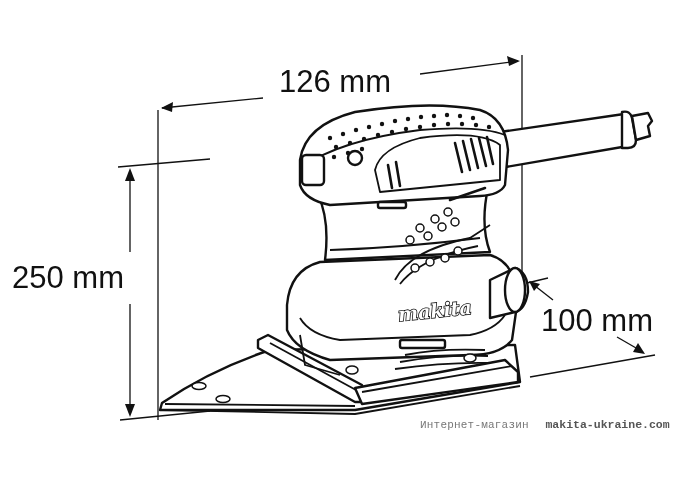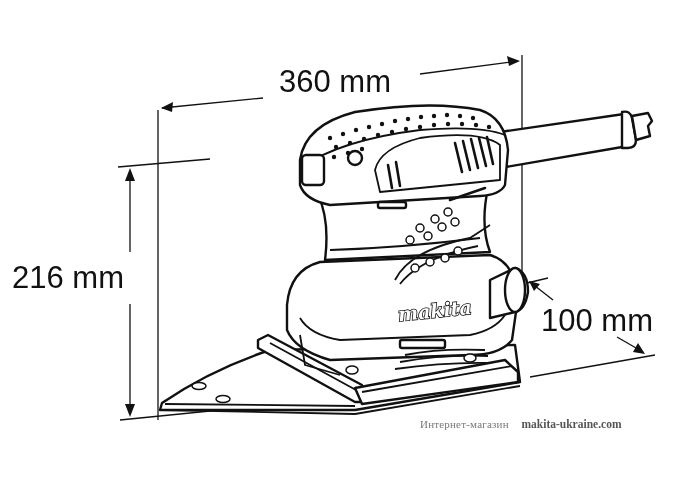--- a/index.html
+++ b/index.html
@@ -5,21 +5,21 @@
   html, body { margin: 0; padding: 0; background: #ffffff; }
   body { width: 700px; height: 480px; position: relative; overflow: hidden;
          font-family: "Liberation Sans", sans-serif; }
   #stage { position: absolute; left: 0; top: 0; width: 700px; height: 480px; }
   .dim-label { position: absolute; font-family: "Liberation Sans", sans-serif;
                font-size: 31px; color: #111; white-space: nowrap; line-height: 1; }
   #dim-width { left: 279px; top: 66px; }
   #dim-height { left: 12px; top: 262px; }
   #dim-depth { left: 541px; top: 305px; }
   #footer { position: absolute; left: 420px; top: 418px; font-size: 11px;
-            white-space: nowrap; font-family: Liberation Serif, serif; }
+            white-space: nowrap; font-family: Liberation Mono, monospace; }
   #footer .shop { color: #777; letter-spacing: 0.2px; }
   #footer .site { color: #555; font-weight: bold; margin-left: 10px; font-size: 11.5px; }
   svg { position: absolute; left: 0; top: 0; }
   .ln { fill: none; stroke: #111; stroke-width: 1.3; }
   .th { fill: none; stroke: #111; stroke-width: 2.6; stroke-linejoin: round; stroke-linecap: round; }
   .md { fill: none; stroke: #111; stroke-width: 1.8; stroke-linejoin: round; }
   .wf { fill: #fff; stroke: #111; stroke-width: 2.4; stroke-linejoin: round; }
   .dot { fill: #111; }
   .hole { fill: #fff; stroke: #111; stroke-width: 1.5; }
   .logo { font-family: "DejaVu Serif", serif; font-style: italic; font-weight: bold;
@@ -162,21 +162,21 @@
         <circle class="dot" cx="476" cy="125" r="2.2"></circle>
           <circle class="dot" cx="489" cy="127" r="2.2"></circle>
         <circle class="dot" cx="334" cy="157" r="2.2"></circle>
           <circle class="dot" cx="348" cy="153" r="2.2"></circle>
         <circle class="dot" cx="362" cy="149" r="2.2"></circle>
       </g>
       <circle class="wf" cx="355" cy="158" r="7"></circle>
     </g>
   </svg>
 
-  <div class="dim-label" id="dim-width">360 mm</div>
-  <div class="dim-label" id="dim-height">216 mm</div>
+  <div class="dim-label" id="dim-width">126 mm</div>
+  <div class="dim-label" id="dim-height">250 mm</div>
   <div class="dim-label" id="dim-depth">100 mm</div>
 
   <div id="footer">
     <span class="shop">Интернет-магазин</span>
     <span class="site">makita-ukraine.com</span>
   </div>
 </div>
 
 </body></html>

